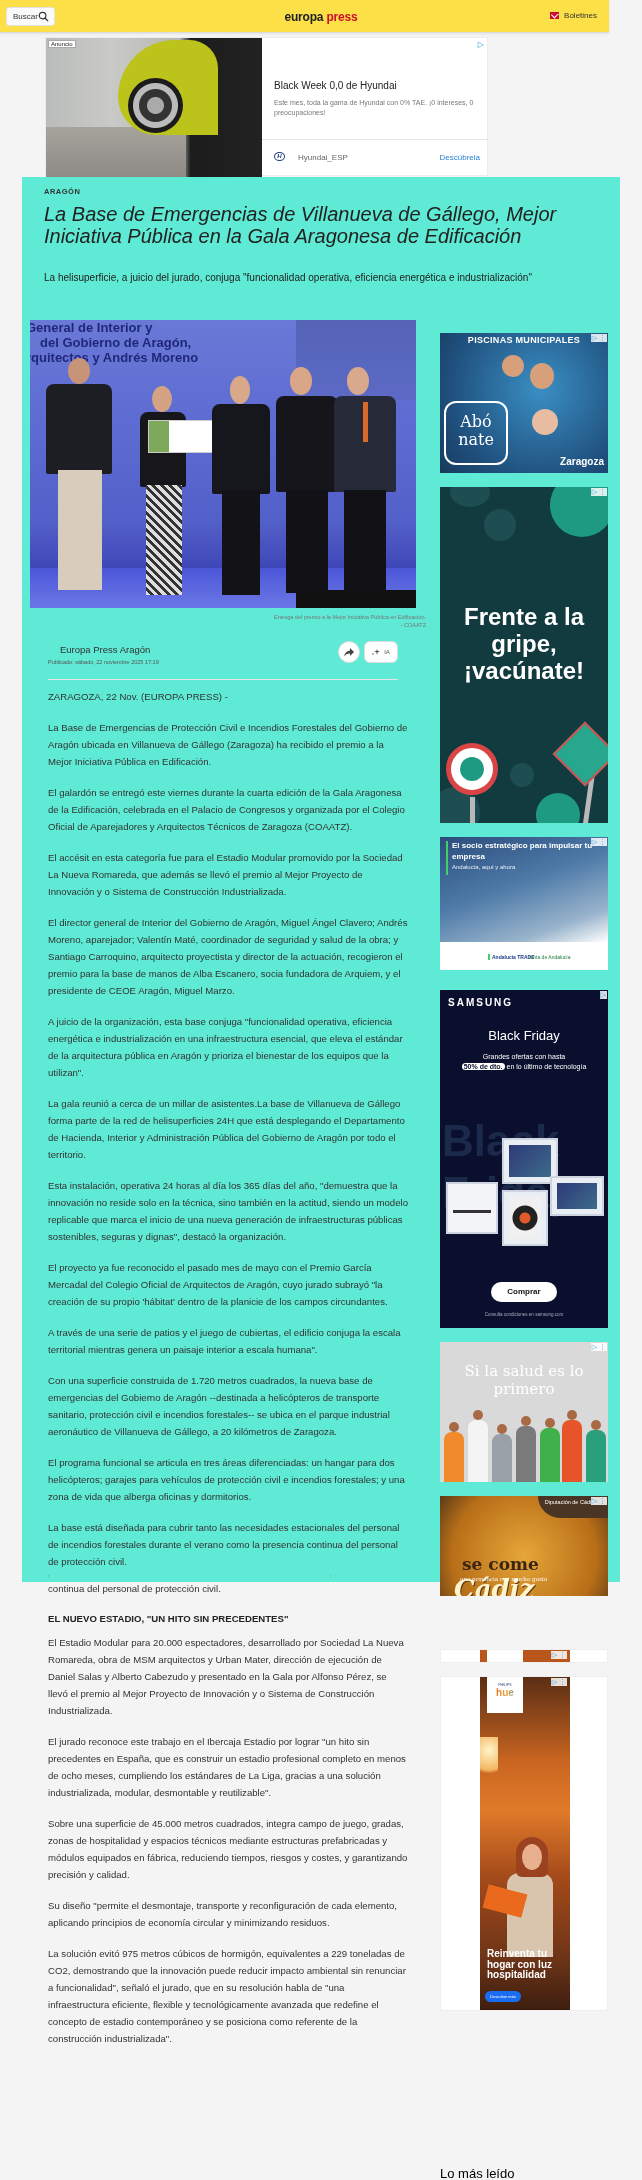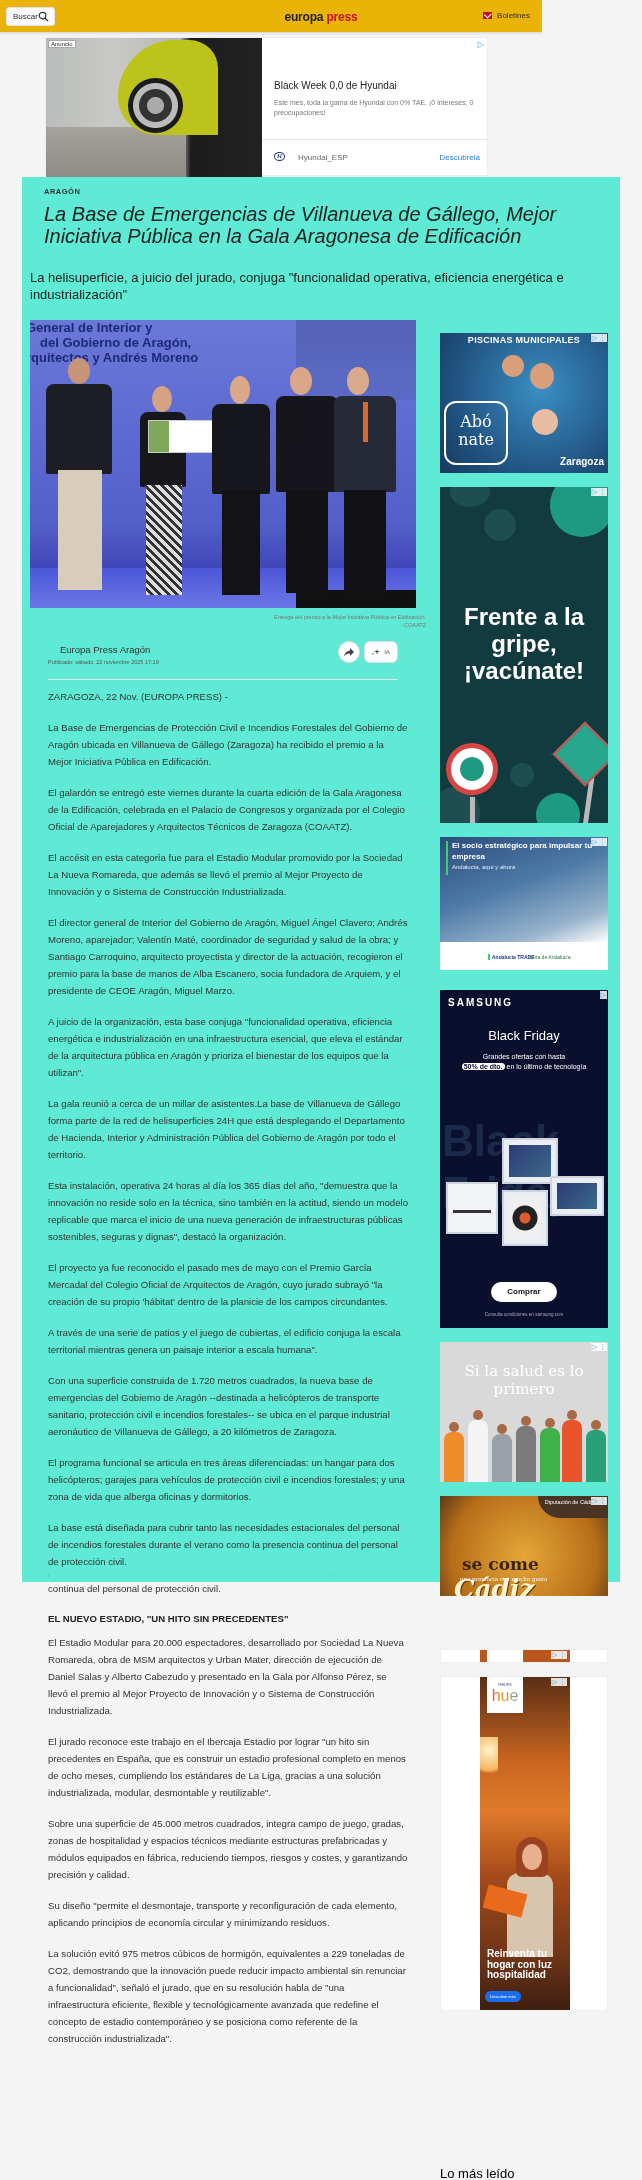--- a/index.html
+++ b/index.html
@@ -1,20 +1,20 @@
 <!DOCTYPE html>
 <html><head>
 <meta charset="utf-8">
 <style>
   * { box-sizing: border-box; margin: 0; padding: 0; }
   html, body { width: 642px; height: 2180px; overflow: hidden; }
   body { background: #f4f4f4; font-family: "Liberation Sans", sans-serif; color: #222; position: relative; }
 
   
-  .topbar { position: absolute; left: 0; top: 0; width: 542px; height: 33px; background: #eab308; border-bottom: 1px solid #dcdcdc; box-shadow: 0 1px 2px rgba(0,0,0,0.08); }
+  .topbar { position: absolute; left: 0; top: 0; width: 609px; height: 33px; background: #fde047; border-bottom: 1px solid #dcdcdc; box-shadow: 0 1px 2px rgba(0,0,0,0.08); }
   .search-btn { position: absolute; left: 6px; top: 7px; width: 49px; height: 19px; border: 1px solid #e2e2e2; border-radius: 3px; background: #fafafa; display: flex; align-items: center; padding-left: 6px; font-size: 8px; color: #333; }
   .search-btn svg { position: absolute; right: 5px; top: 3px; }
   .logo { position: absolute; left: 0; width: 642px; top: 10px; text-align: center; font-size: 12px; font-weight: bold; color: #222; letter-spacing: -0.2px; }
   .logo .accent { color: #c8102e; }
   .newsletter { position: absolute; right: 12px; top: 11px; font-size: 8px; color: #333; display: flex; align-items: center; gap: 5px; }
   .newsletter .mail { width: 9px; height: 7px; background: #c8102e; position: relative; }
   .newsletter .mail::after { content: ""; position: absolute; left: 1px; top: 0; width: 5px; height: 4px; border-left: 1px solid #fff; border-bottom: 1px solid #fff; transform: rotate(-45deg); transform-origin: 0 0; top: 3px; }
 
   
   .top-ad { position: absolute; left: 45px; top: 37px; width: 443px; height: 139px; background: #fff; border: 1px solid #ececec; }
@@ -28,21 +28,21 @@
   .top-ad .ad-desc { position: absolute; left: 228px; top: 60px; width: 205px; font-size: 7px; line-height: 10px; color: #777; }
   .top-ad .ad-foot { position: absolute; left: 216px; top: 101px; width: 227px; height: 38px; border-top: 1px solid #e5e5e5; }
   .top-ad .ad-brand { position: absolute; left: 36px; top: 13px; font-size: 8px; color: #666; }
   .top-ad .ad-brand-logo { position: absolute; left: 12px; top: 12px; width: 11px; height: 9px; border: 1px solid #1b3a7a; border-radius: 50%; font-size: 6px; color: #1b3a7a; text-align: center; line-height: 7px; font-style: italic; font-weight: bold; }
   .top-ad .ad-cta { position: absolute; right: 9px; top: 13px; font-size: 8px; color: #2a7fd4; }
 
   
   .card { position: absolute; left: 22px; top: 177px; width: 598px; height: 1405px; background: #5eead4; }
   .kicker { position: absolute; left: 22px; top: 10px; font-size: 7.5px; font-weight: bold; letter-spacing: 0.5px; color: #333; }
   .headline { position: absolute; left: 22px; top: 26px; width: 560px; font-size: 20px; line-height: 22px; color: #222; font-weight: normal; font-style: italic; }
-  .subhead { position: absolute; left: 8px; top: 92px; width: 560px; font-size: 13px; line-height: 17px; color: #222; }
+  .subhead { position: absolute; left: 22px; top: 92px; width: 560px; font-size: 10px; line-height: 17px; color: #222; }
 
   .photo { position: absolute; left: 8px; top: 143px; width: 386px; height: 288px; overflow: hidden; background: linear-gradient(180deg, #6a79d6 0%, #5c6ad2 40%, #5460c9 70%, #3f47b8 86%, #5964d8 100%); }
   .photo .screen-text { position: absolute; left: -4px; top: 0; font-size: 13px; font-weight: bold; color: #1f2878; line-height: 15px; }
   .photo .dark-right { position: absolute; right: 0; top: 0; width: 120px; height: 80px; background: linear-gradient(180deg,#4b5aa8,#5a68c0); opacity: .7; }
   .photo .stage { position: absolute; left: 0; bottom: 0; width: 386px; height: 40px; background: linear-gradient(180deg,#4b56d8,#6c77e6); }
   .photo .stage-edge { position: absolute; right: 0; bottom: 0; width: 120px; height: 18px; background: #111; }
   .person { position: absolute; border-radius: 8px 8px 2px 2px; }
   .head { position: absolute; border-radius: 50%; background: #d9a98b; }
   .pants { position: absolute; }
   .caption { position: absolute; right: 194px; top: 436px; width: 300px; text-align: right; font-size: 5.5px; line-height: 8px; color: #777; }
@@ -111,21 +111,21 @@
   .ad-cadiz .t3 { position: absolute; left: 20px; top: 80px; font-size: 5.5px; color: #fff; font-family: "DejaVu Serif", serif; }
 
   .ad-hue-small { left: 440px; top: 1649px; width: 168px; height: 14px; background: #fff; border: 1px solid #eee; }
   .ad-hue-small .strip { position: absolute; left: 39px; top: 0; width: 90px; height: 14px; background: #b8561c; }
   .ad-hue-small .logo-bg { position: absolute; left: 46px; top: 0; width: 36px; height: 14px; background: #fff; }
 
   .ad-hue { left: 440px; top: 1676px; width: 168px; height: 335px; background: #fff; border: 1px solid #eee; }
   .ad-hue .img { position: absolute; left: 39px; top: 0; width: 90px; height: 335px; background: linear-gradient(180deg, #5a2e14 0%, #c96520 25%, #e07a2a 40%, #a34a1a 60%, #6b3317 85%, #3b1d0f 100%); }
   .ad-hue .logo-box { position: absolute; left: 46px; top: 0; width: 36px; height: 36px; background: #fff; text-align: center; }
   .ad-hue .logo-box .ph { font-size: 3.5px; color: #1b3a7a; margin-top: 6px; }
-  .ad-hue .logo-box .hue { font-size: 16px; font-weight: normal; background: linear-gradient(90deg,#e0402a,#f0a028,#2aa0d8); -webkit-background-clip: text; color: transparent; }
+  .ad-hue .logo-box .hue { font-size: 10px; font-weight: bold; background: linear-gradient(90deg,#e0402a,#f0a028,#2aa0d8); -webkit-background-clip: text; color: transparent; }
   .ad-hue .lamp { position: absolute; left: 39px; top: 60px; width: 18px; height: 45px; background: radial-gradient(circle at 50% 30%, #fff3c8, #f2b561 60%, transparent 70%); }
   .ad-hue .woman { position: absolute; left: 70px; top: 160px; width: 40px; height: 120px; }
   .ad-hue .woman .hair { position: absolute; left: 5px; top: 0; width: 32px; height: 40px; border-radius: 16px 16px 6px 6px; background: #9b4320; }
   .ad-hue .woman .face { position: absolute; left: 11px; top: 7px; width: 20px; height: 26px; border-radius: 50%; background: #e8b08e; }
   .ad-hue .woman .body2 { position: absolute; left: -4px; top: 36px; width: 46px; height: 84px; border-radius: 12px 12px 0 0; background: #d9c5ad; }
   .ad-hue .book { position: absolute; left: 44px; top: 212px; width: 40px; height: 24px; background: #ea6a1d; transform: rotate(15deg); }
   .ad-hue .t { position: absolute; left: 46px; top: 272px; width: 80px; color: #fff; font-size: 10px; font-weight: bold; line-height: 10.5px; }
   .ad-hue .cta { position: absolute; left: 44px; top: 314px; width: 36px; height: 11px; border-radius: 6px; background: #1a6cf0; color: #fff; font-size: 4px; text-align: center; line-height: 11px; }
 
   .most-read { position: absolute; left: 440px; top: 2166px; font-size: 13px; color: #000000; }

